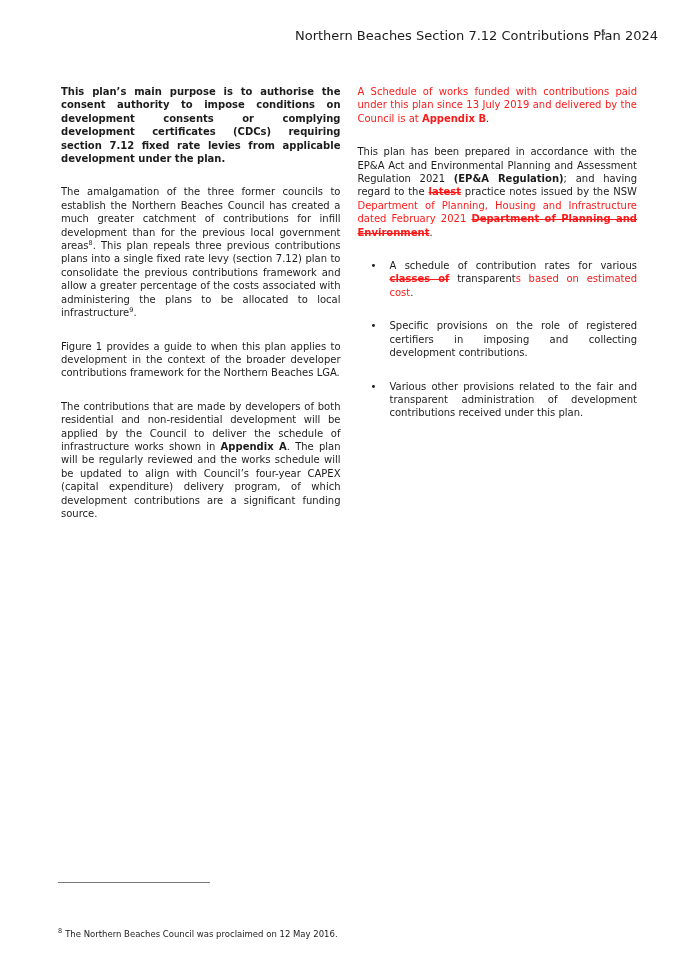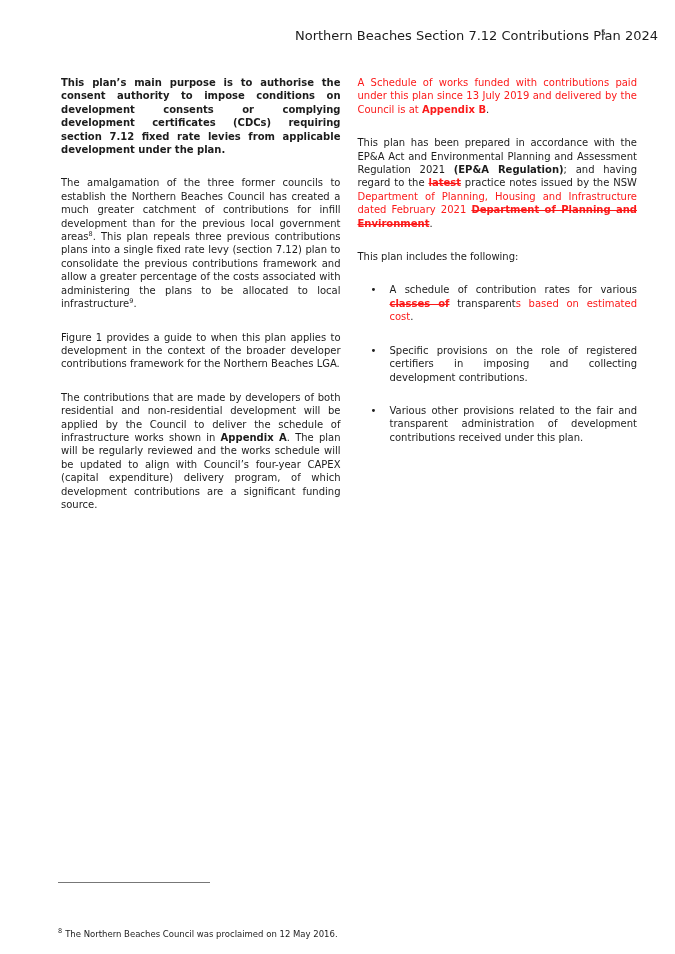--- a/index.html
+++ b/index.html
@@ -26,21 +26,21 @@
   }
   .doc-page-number {
     position: absolute;
     top: 28px;
     left: 601px;
     font-size: 7.5px;
     color: #1c1c1c;
   }
   .columns {
     position: absolute;
-    top: 76px;
+    top: 85px;
     left: 61px;
     width: 576px;
     display: flex;
     gap: 17px;
   }
   .col {
     width: 279.5px;
     font-size: 10px;
     line-height: 13.4px;
     text-align: justify;
@@ -105,21 +105,20 @@
   <div class="columns">
     <div class="col">
         <p class="para"><span class="b">This plan’s main purpose is to authorise the consent authority to impose conditions on development consents or complying development certificates (CDCs) requiring section 7.12 fixed rate levies from applicable development under the plan.</span></p>
         <p class="para"><span>The amalgamation of the three former councils to establish the Northern Beaches Council has created a much greater catchment of contributions for infill development than for the previous local government areas</span><span class="sup">8</span><span>. This plan repeals three previous contributions plans into a single fixed rate levy (section 7.12) plan to consolidate the previous contributions framework and allow a greater percentage of the costs associated with administering the plans to be allocated to local infrastructure</span><span class="sup">9</span><span>.</span></p>
         <p class="para"><span>Figure 1 provides a guide to when this plan applies to development in the context of the broader developer contributions framework for the Northern Beaches LGA.</span></p>
         <p class="para"><span>The contributions that are made by developers of both residential and non-residential development will be applied by the Council to deliver the schedule of infrastructure works shown in </span><span class="b">Appendix A</span><span>. The plan will be regularly reviewed and the works schedule will be updated to align with Council’s four-year CAPEX (capital expenditure) delivery program, of which development contributions are a significant funding source.</span></p>
       </div>
     <div class="col">
         <p class="para"><span class="r">A Schedule of works funded with contributions paid under this plan since 13 July 2019 and delivered by the Council is at </span><span class="rb">Appendix B</span><span>.</span></p>
         <p class="para"><span>This plan has been prepared in accordance with the EP&amp;A Act and Environmental Planning and Assessment Regulation 2021 </span><span class="b">(EP&amp;A Regulation)</span><span>; and having regard to the </span><span class="rs">latest</span><span> practice notes issued by the NSW </span><span class="r">Department of Planning, Housing and Infrastructure dated February 2021 </span><span class="rs">Department of Planning and Environment</span><span>.</span></p>
-        <p class="para"><span>This plan includes the following:</span></p>
         <p class="para bullet"><span>A schedule of contribution rates for various </span><span class="rs">classes of</span><span> transparent</span><span class="r">s based on estimated cost</span><span>.</span></p>
         <p class="para bullet"><span>Specific provisions on the role of registered certifiers in imposing and collecting development contributions.</span></p>
         <p class="para bullet"><span>Various other provisions related to the fair and transparent administration of development contributions received under this plan.</span></p>
       </div>
   </div>
 
   <div class="footnotes">
     <div class="fn-sep"></div>
     <div class="fn-row">
       <span class="fn-marker">8</span><span>The Northern Beaches Council was proclaimed on 12 May 2016.</span>

